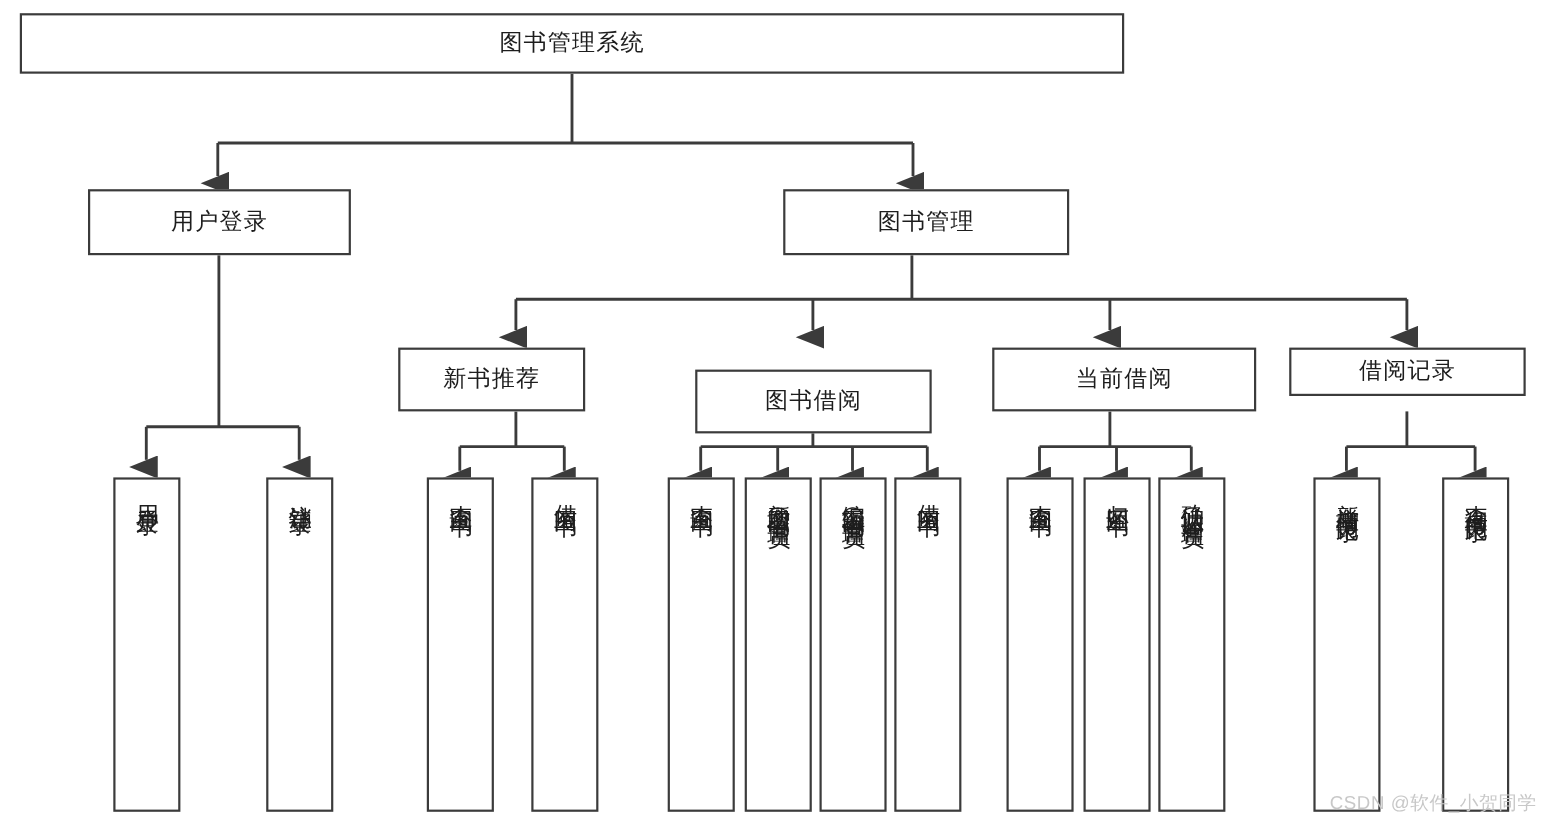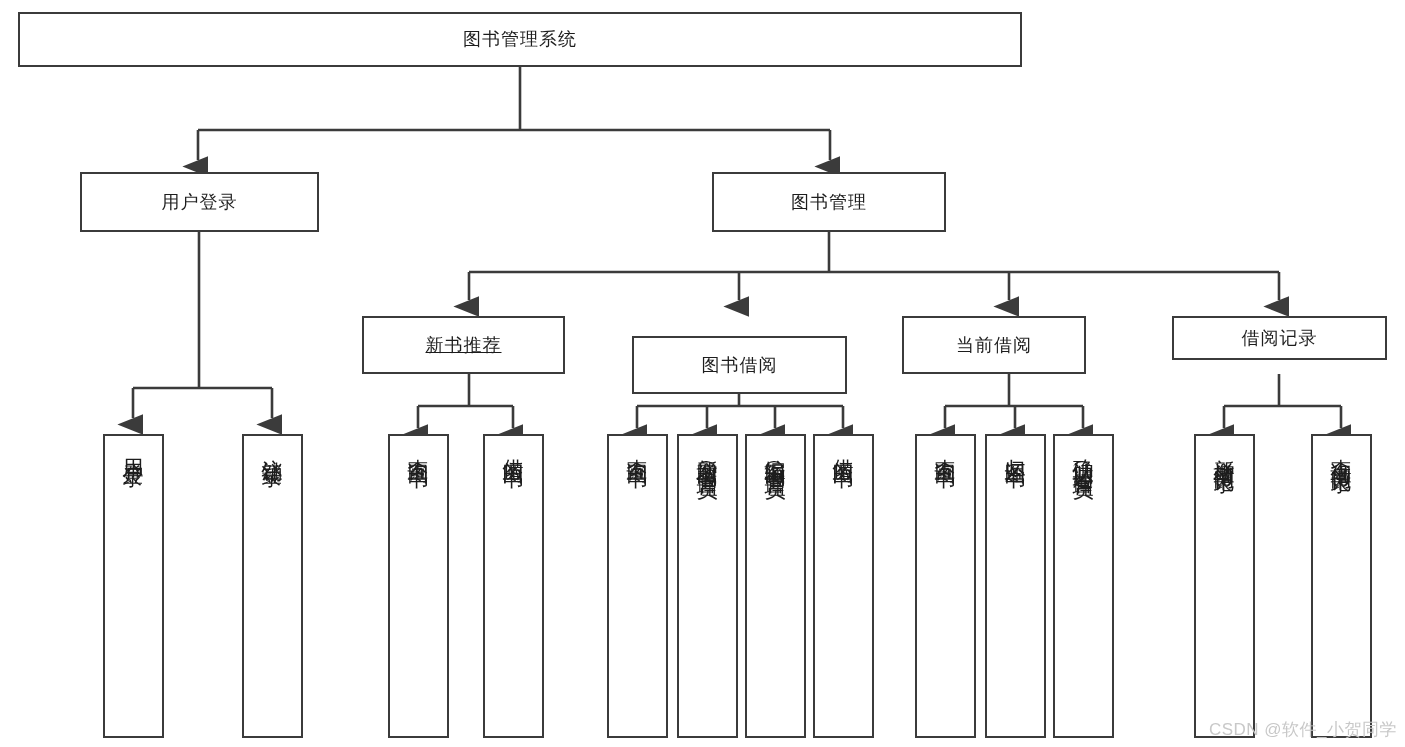--- a/index.html
+++ b/index.html
@@ -4,21 +4,21 @@
 <style>
   html,body{margin:0;padding:0;background:#ffffff;}
   body{width:1405px;height:747px;overflow:hidden;
        font-family:"Liberation Sans","DejaVu Sans",sans-serif;color:#1a1a1a;}
   #canvas{position:relative;width:1405px;height:747px;background:#fff;}
 
   svg.wires{position:absolute;left:0;top:0;width:1405px;height:747px;pointer-events:none;}
 
   .node{position:absolute;box-sizing:border-box;background:#ffffff;
         border:2px solid #3b3b3b;display:flex;align-items:center;justify-content:center;}
-  .node .lbl{font-size:18px;line-height:1.25;letter-spacing:1px;color:#1d1d1d;white-space:nowrap;}
+  .node .lbl{font-size:21px;line-height:1.25;letter-spacing:1px;color:#1d1d1d;white-space:nowrap;}
 
   .node.vert{padding:6px 2px;align-items:flex-start;justify-content:center;}
   .node.vert .lbl{writing-mode:vertical-rl;text-orientation:upright;
                   font-size:21px;letter-spacing:3px;line-height:1.1;white-space:nowrap;}
 
   .watermark{position:absolute;right:8px;bottom:6px;color:#c8c8c8;font-size:17px;
              letter-spacing:.5px;white-space:nowrap;}
 </style>
 </head>
 <body>
@@ -75,31 +75,31 @@
     </g>
   </svg>
 
   <div class="node" style="left:18px;top:12px;width:1004px;height:55px;">
     <span class="lbl">图书管理系统</span>
   </div>
 
   <div class="node" style="left:80px;top:172px;width:239px;height:60px;">
     <span class="lbl">用户登录</span>
   </div>
-  <div class="node" style="left:712px;top:172px;width:234px;height:60px;">
+  <div class="node" style="left:712px;top:172px;width:260px;height:60px;">
     <span class="lbl">图书管理</span>
   </div>
 
-  <div class="node" style="left:362px;top:316px;width:203px;height:58px;text-decoration:underline;">
+  <div class="node" style="left:362px;top:316px;width:170px;height:58px;">
     <span class="lbl">新书推荐</span>
   </div>
   <div class="node" style="left:632px;top:316px;width:215px;height:58px;margin-top:20px;">
     <span class="lbl">图书借阅</span>
   </div>
-  <div class="node" style="left:902px;top:316px;width:184px;height:58px;">
+  <div class="node" style="left:902px;top:316px;width:240px;height:58px;">
     <span class="lbl">当前借阅</span>
   </div>
   <div class="node" style="left:1172px;top:316px;width:215px;height:44px;">
     <span class="lbl">借阅记录</span>
   </div>
 
   <div class="node vert" style="left:103px;top:434px;width:61px;height:304px;">
     <span class="lbl">用户登录</span>
   </div>
   <div class="node vert" style="left:242px;top:434px;width:61px;height:304px;">

